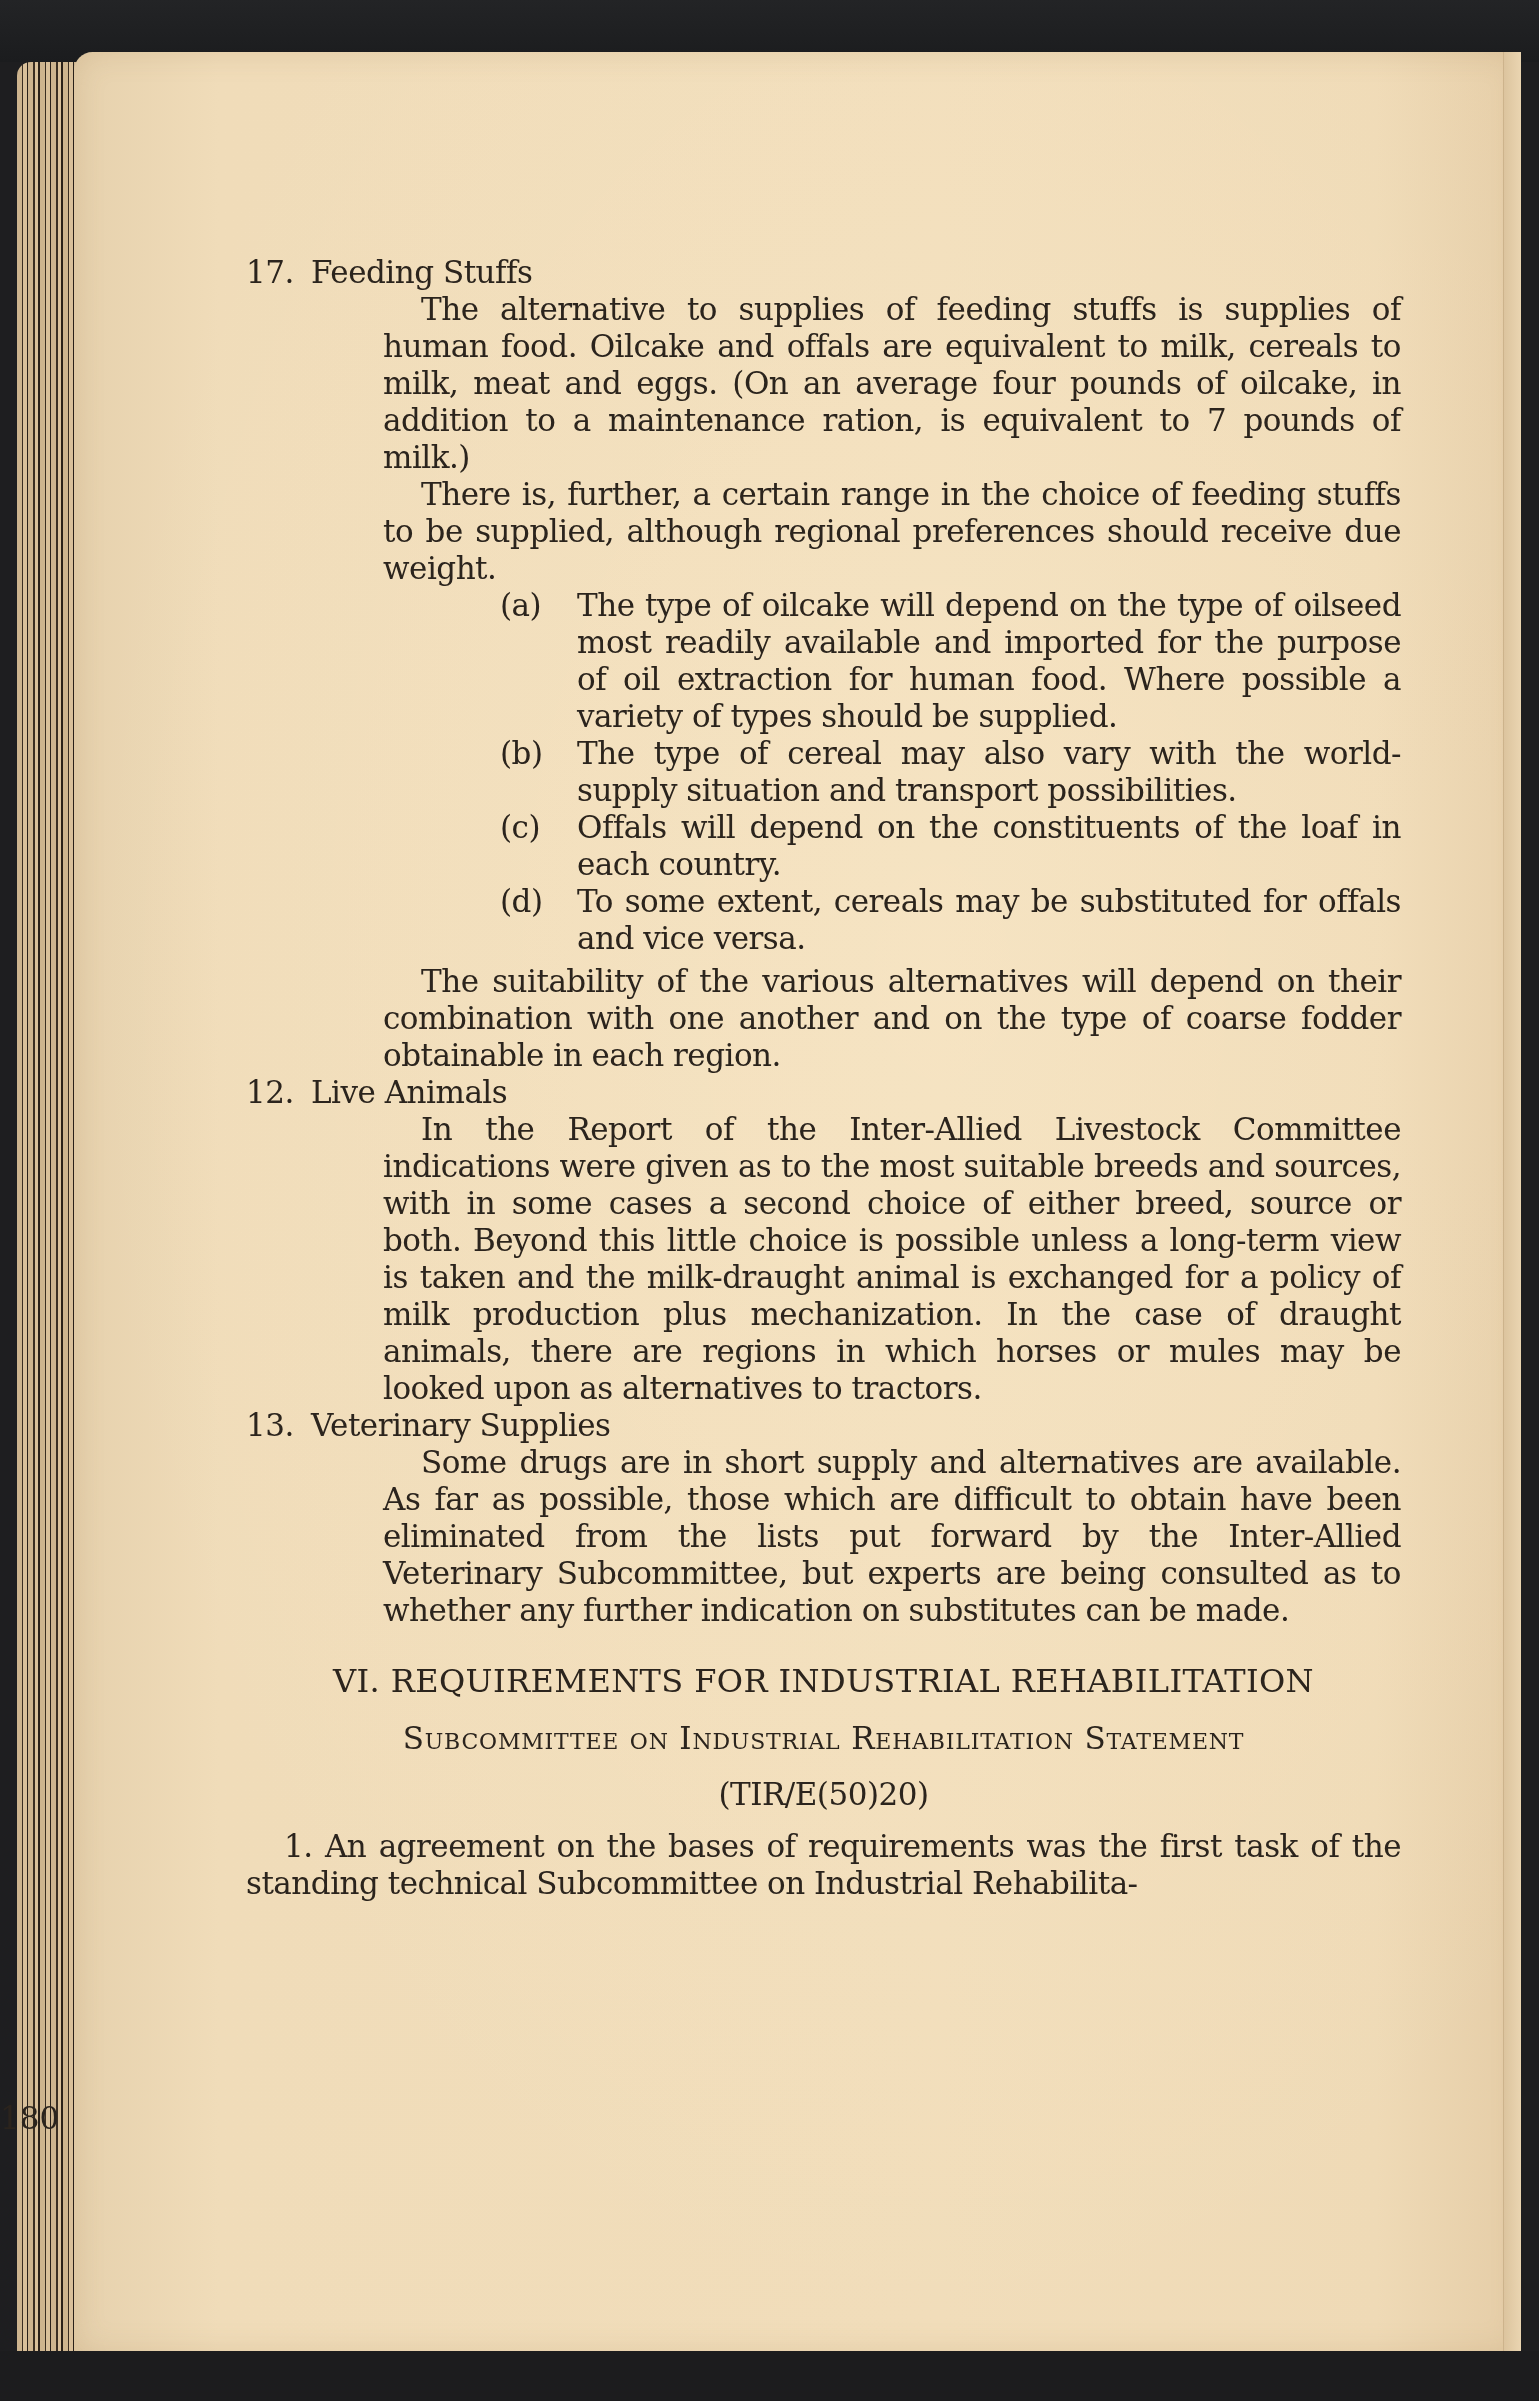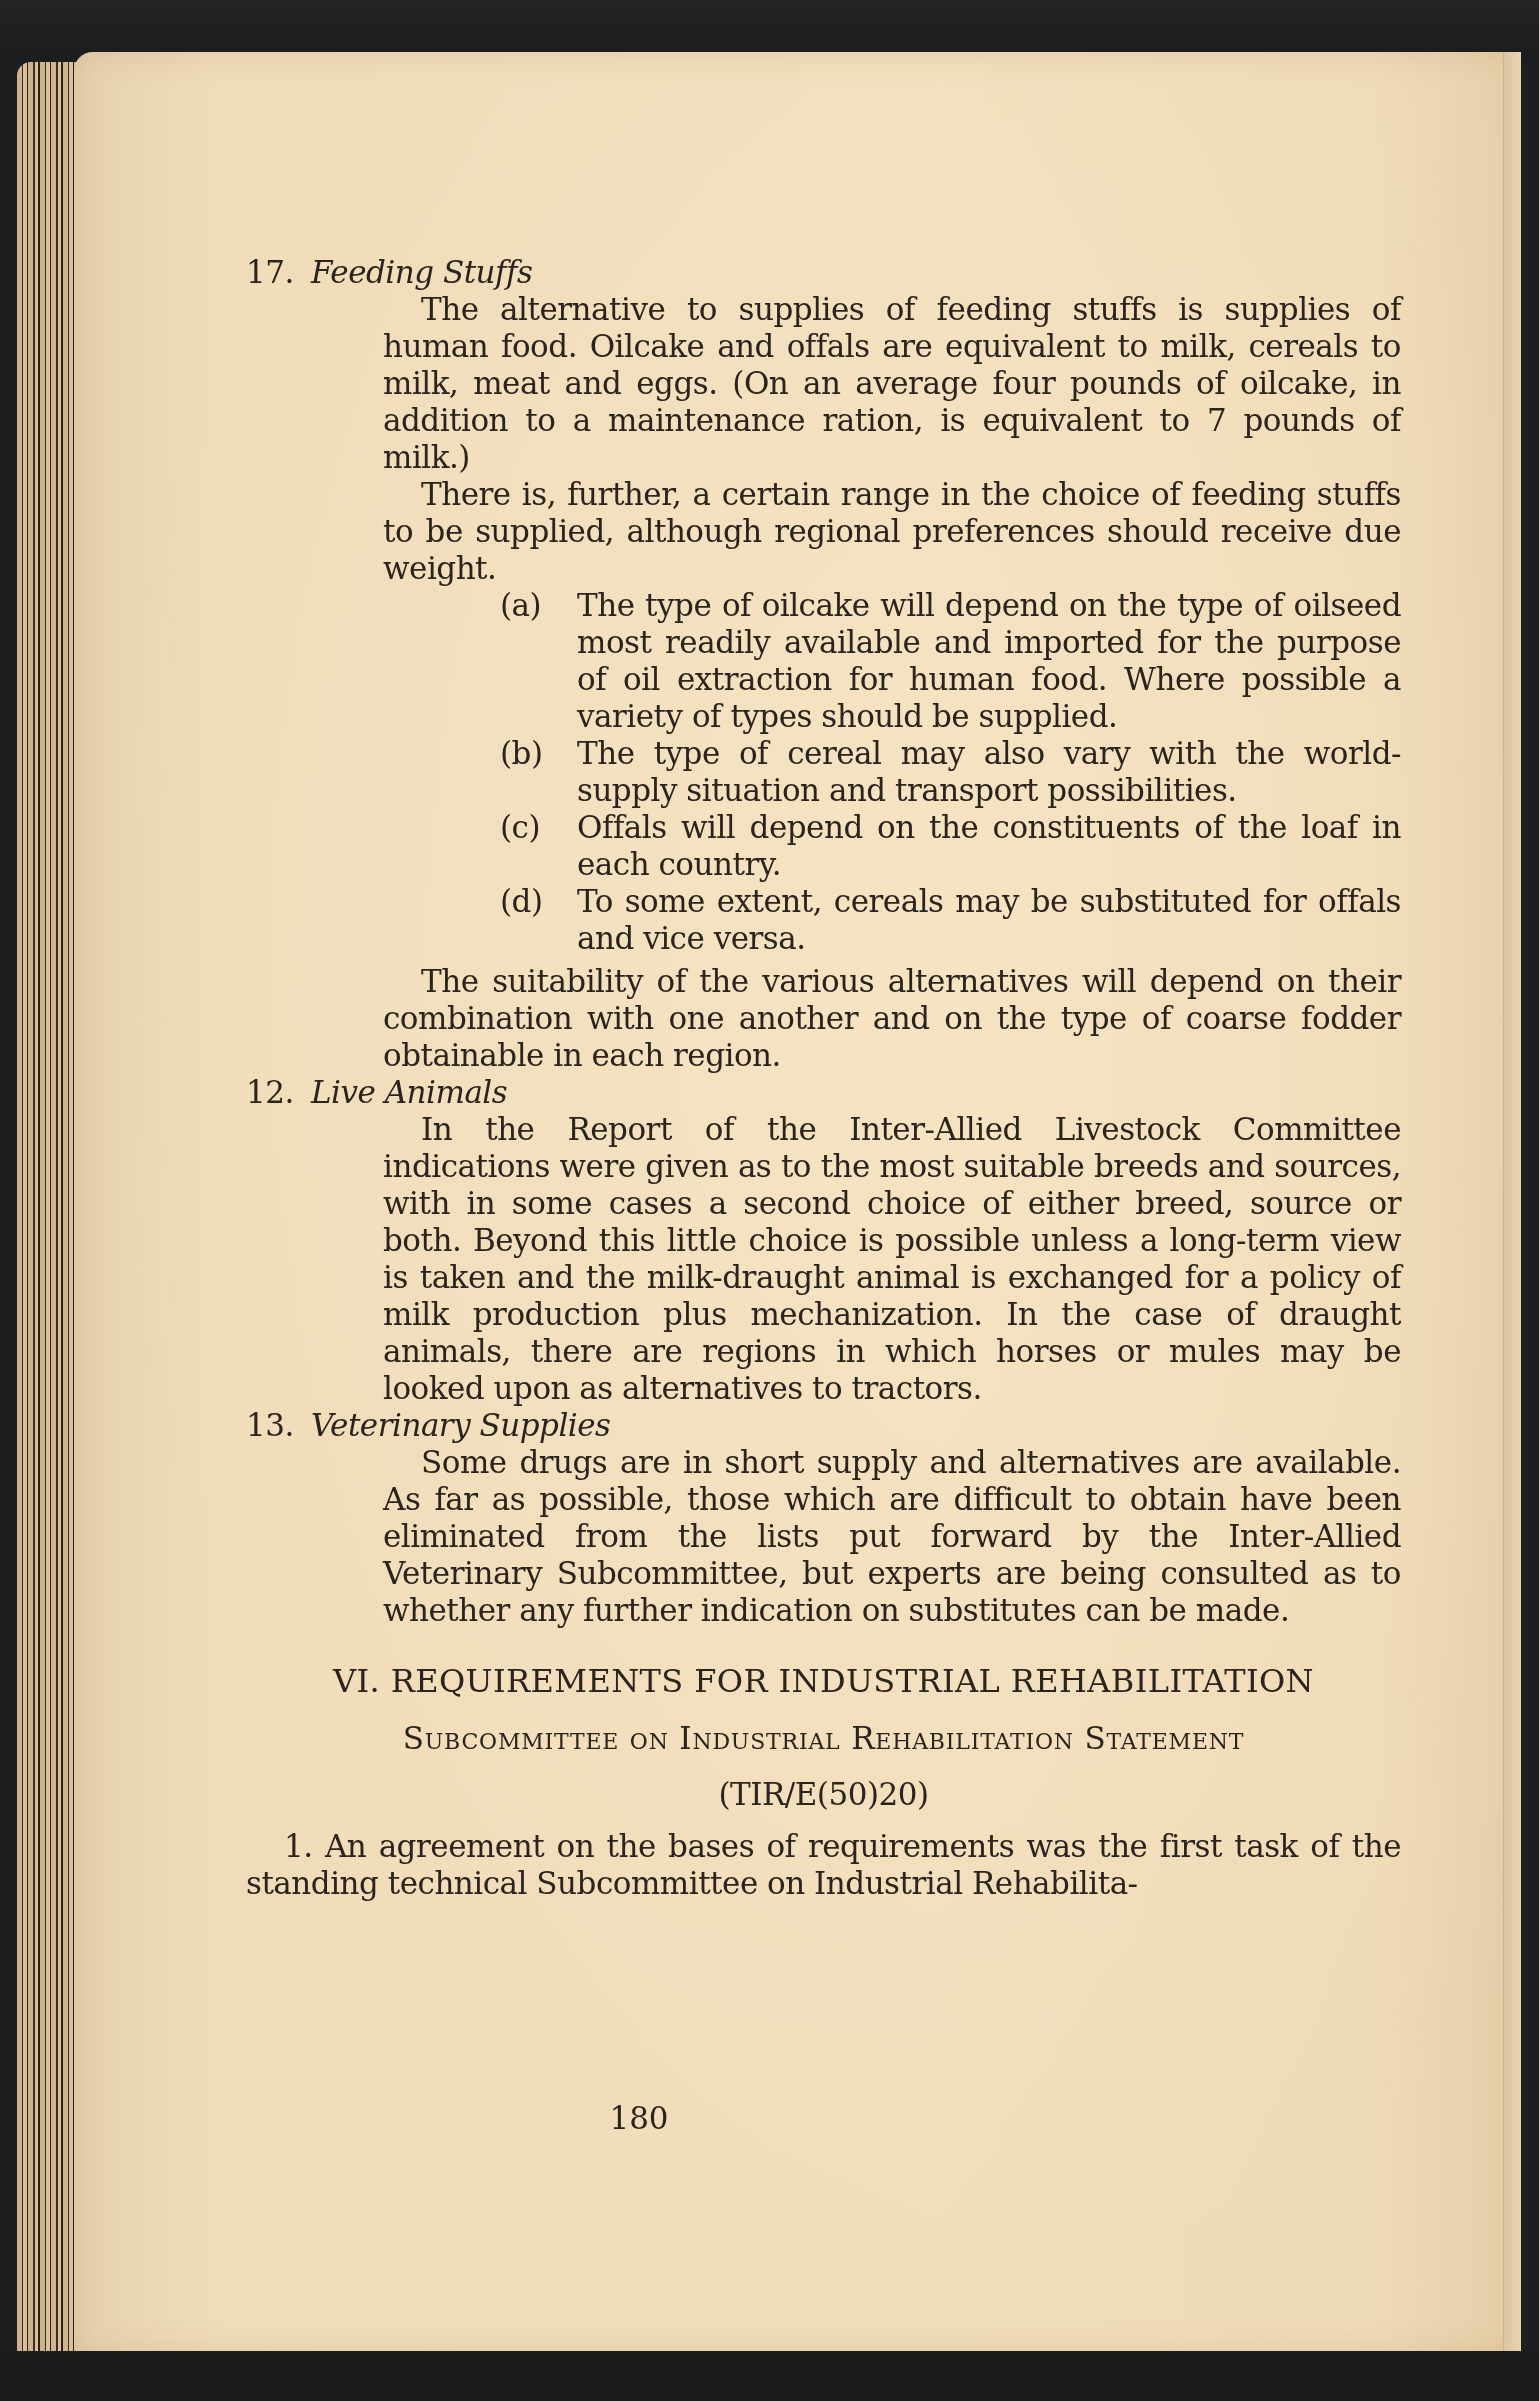--- a/index.html
+++ b/index.html
@@ -33,21 +33,21 @@
     .content {
       position: absolute; left: 246px; top: 254px; width: 1155px;
       color: #2b241d;
       font-size: 31px; line-height: 37px;
       letter-spacing: -0.5px;
     }
     .section-head {
       position: relative; padding-left: 0; margin: 0;
     }
     .section-num { display: inline-block; width: 65px; }
-    .section-title { font-style: italic; }
+    .section-title { }
     .para {
       margin: 0; margin-left: 137px; text-align: justify;
       text-indent: 38px;
     }
     .sublist { margin: 0; margin-left: 254px; }
     .subitem { position: relative; padding-left: 77px; text-align: justify; }
     .subitem .label { position: absolute; left: 0; top: 0; }
     .gap-s { height: 6.2px; }
     .heading-vi {
       margin-top: 34px; text-align: center; font-size: 32px; letter-spacing: 0.4px;
@@ -55,21 +55,21 @@
     }
     .subheading {
       margin-top: 20px; text-align: center; font-size: 31px; font-variant: small-caps;
       letter-spacing: 0.8px;
     }
     .doc-ref { margin-top: 18.5px; text-align: center; font-size: 31px; }
     .opening-para {
       margin-top: 15.4px; margin-left: 0; text-indent: 38px; text-align: justify;
     }
     .page-number {
-      position: absolute; left: 0; width: 1278px; top: 2100px; text-align: center;
+      position: absolute; left: 0; width: 1278px; top: 2100px; 
       color: #2b241d; font-size: 31px; font-family: "DejaVu Serif", serif;
     }
     .backdrop-bottom {
       position: absolute; left: 0; top: 2351px; width: 1539px; height: 50px;
       background: #1c1c1e;
     }
   </style>
 </head>
 <body>
 

